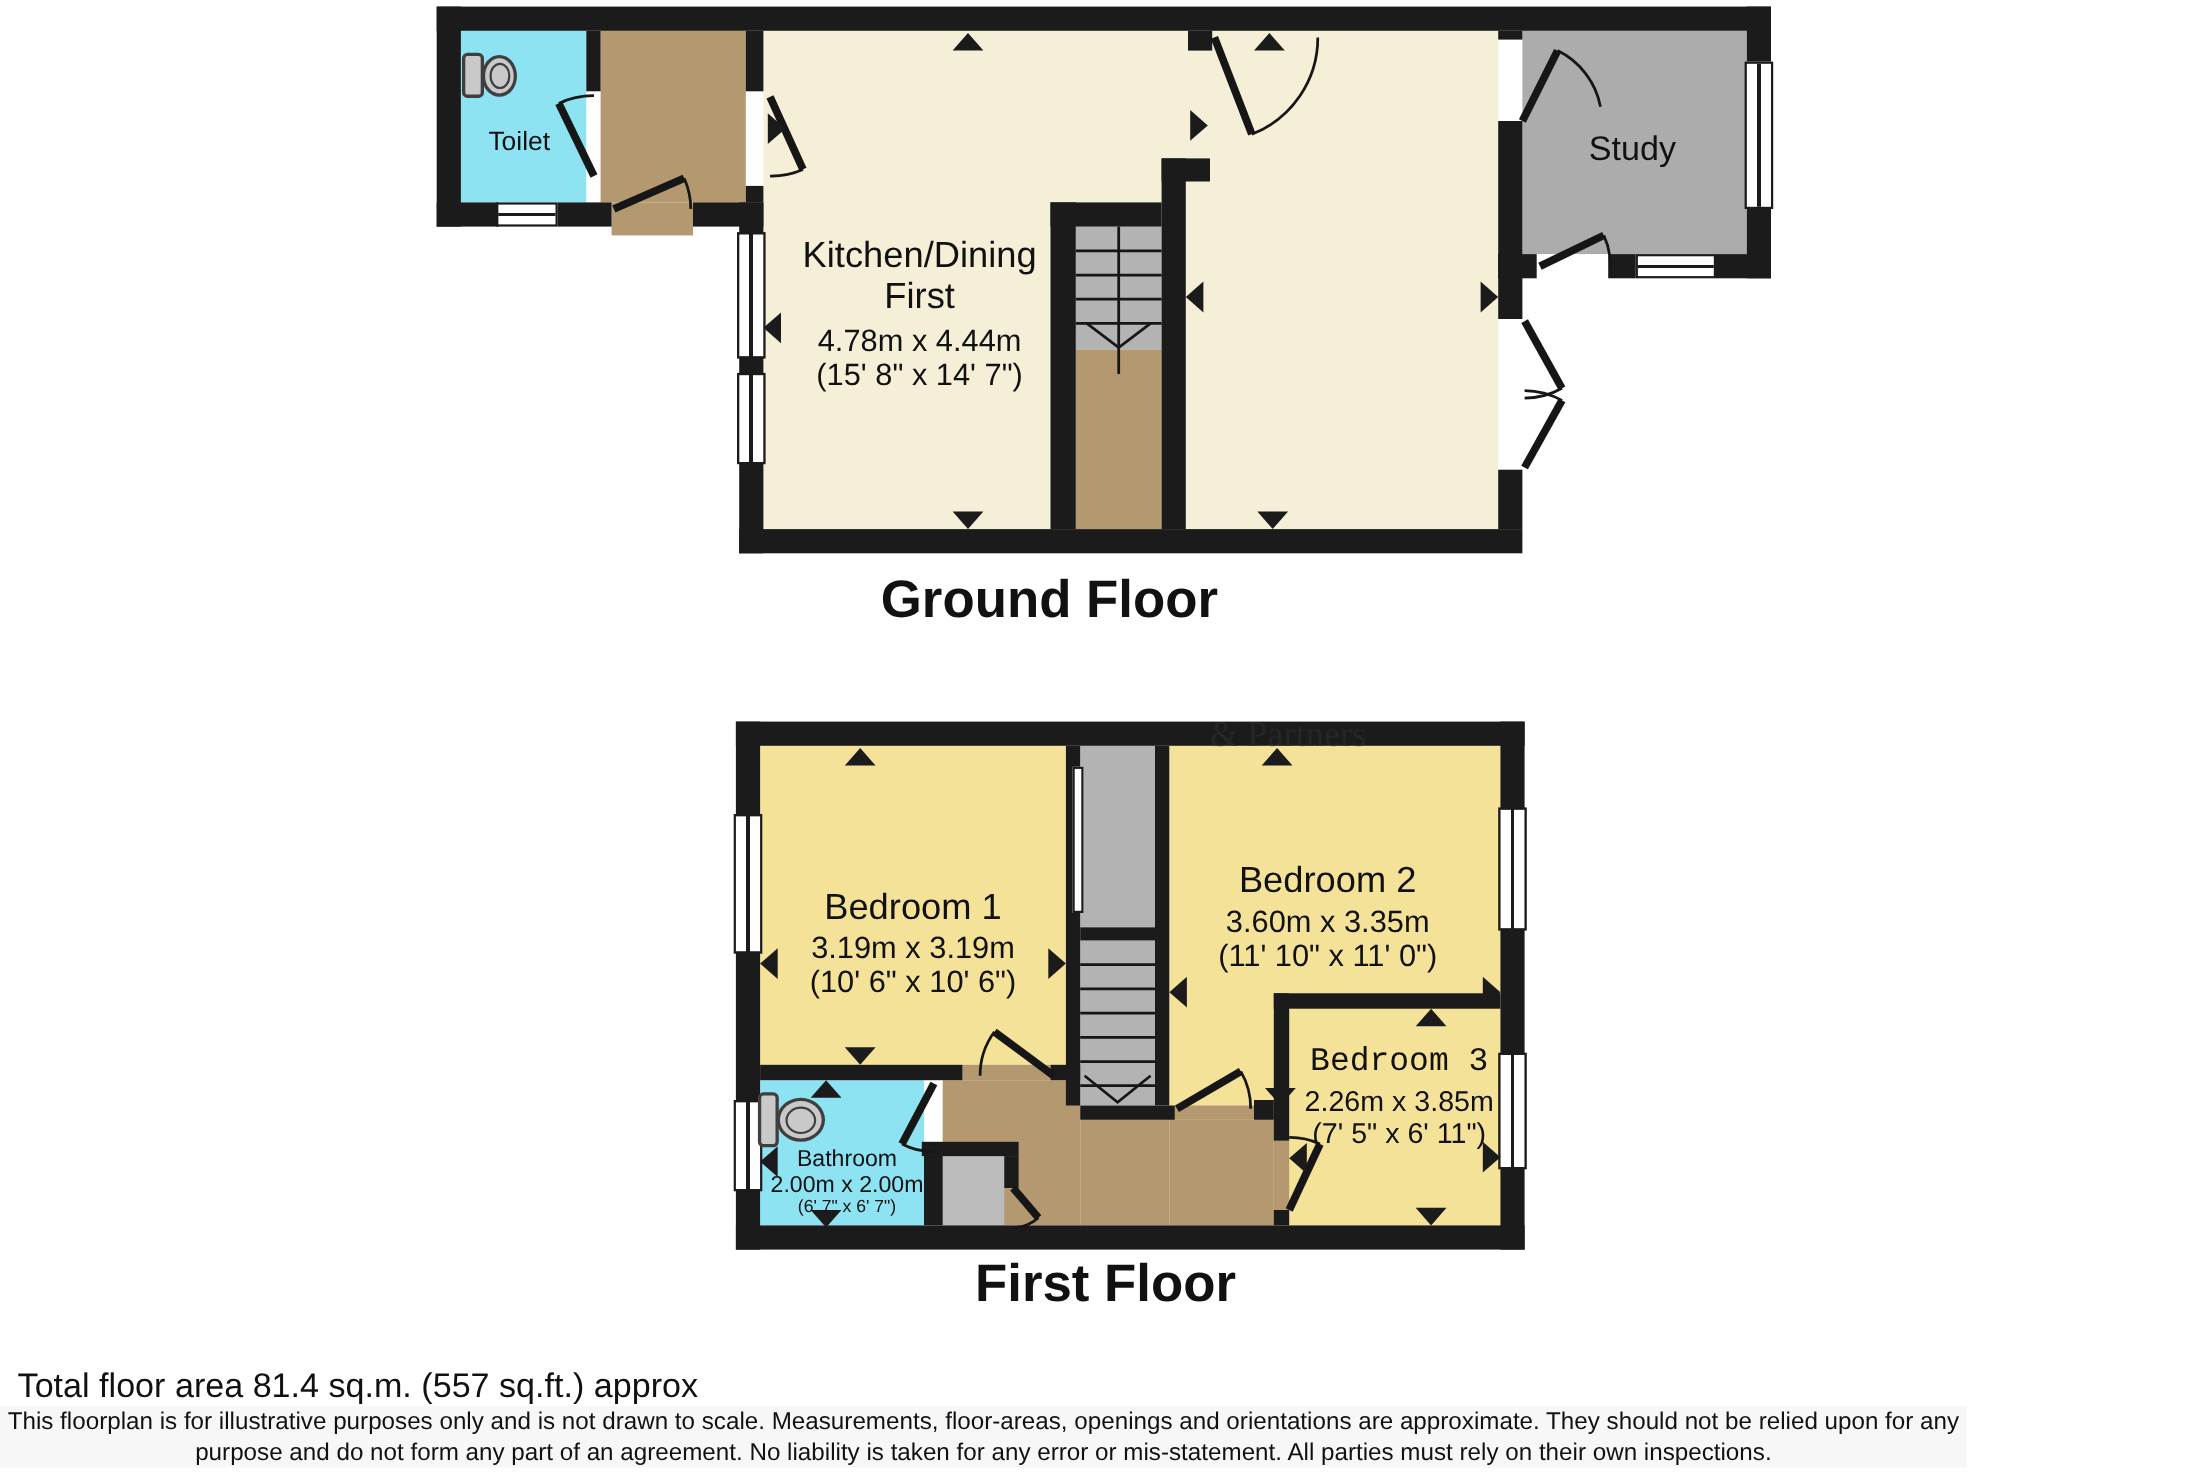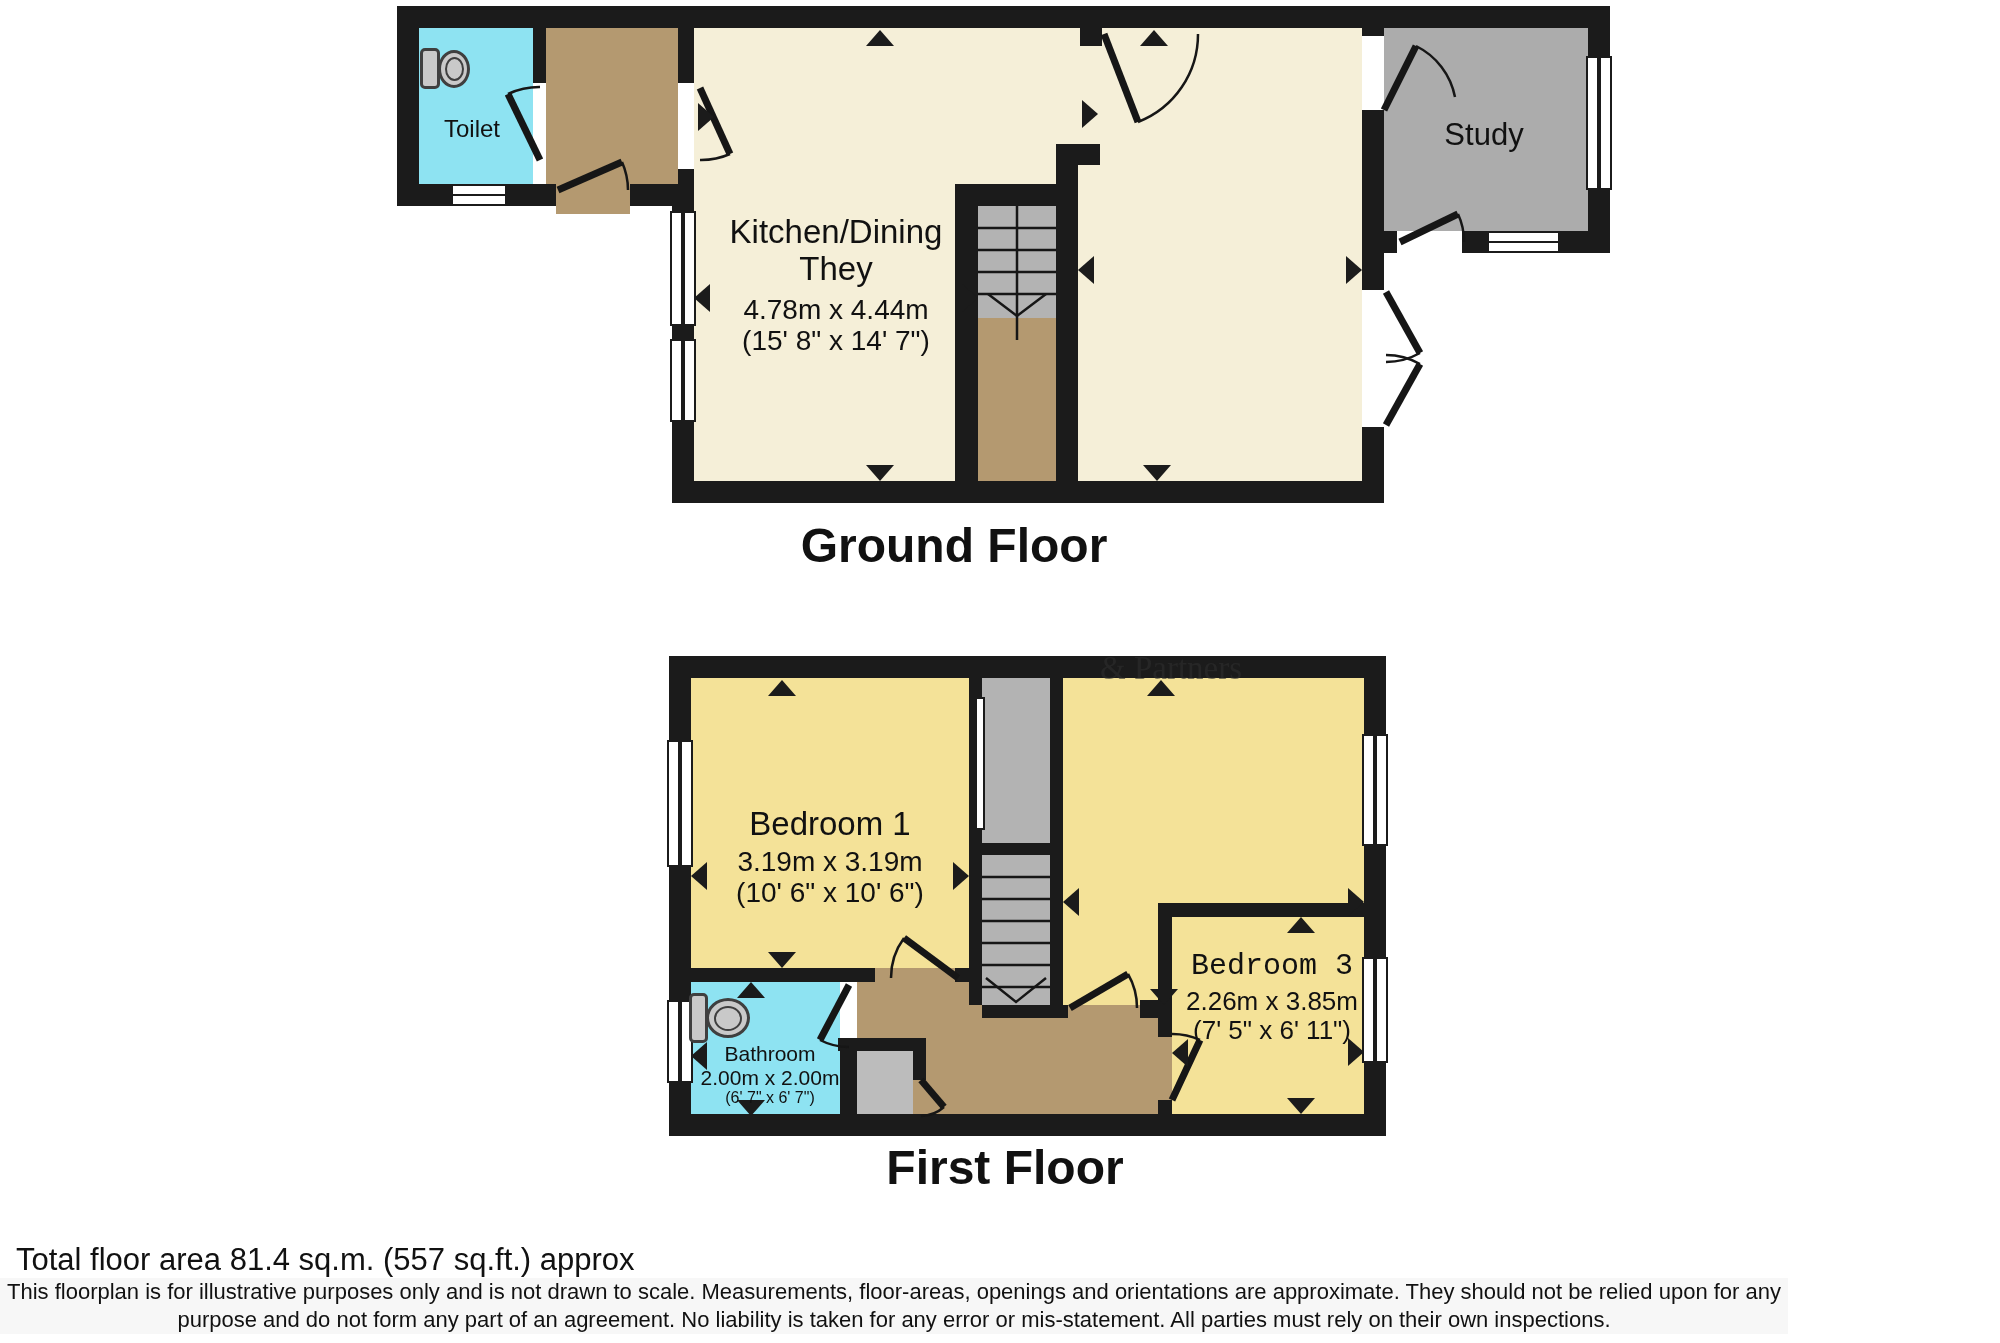--- a/index.html
+++ b/index.html
@@ -88,21 +88,21 @@
   <div class="tr" style="left:698px;top:103px;"></div>
   <div class="tr" style="left:1082px;top:100px;"></div>
 
   <div class="wc-tank" style="left:420px;top:48px;width:20px;height:41px;"></div>
   <div class="wc-bowl" style="left:438px;top:50px;width:32px;height:38px;"></div>
   <div class="wc-bowl-in" style="left:445px;top:57px;width:19px;height:24px;"></div>
 
   <div class="lbl" style="left:472px;top:116px;font-size:24px;">Toilet</div>
   <div class="lbl" style="left:836px;top:214px;">
     <div class="rname">Kitchen/Dining</div>
-    <div class="rname">They</div>
+    <div class="rname">First</div>
     <div class="rdim" style="margin-top:6px;">4.78m x 4.44m</div>
     <div class="rdim">(15' 8" x 14' 7")</div>
   </div>
   <div class="lbl" style="left:1484px;top:118px;font-size:31px;">Study</div>
   <div class="floor-title" style="left:954px;top:518px;">Ground Floor</div>
 
   <div class="fill" style="left:691px;top:678px;width:278px;height:290px;background:var(--yellow);"></div>
   <div class="fill" style="left:1063px;top:678px;width:301px;height:436px;background:var(--yellow);"></div>
   <div class="fill" style="left:857px;top:982px;width:125px;height:132px;background:var(--brown);"></div>
   <div class="fill" style="left:982px;top:1018px;width:81px;height:96px;background:var(--brown);"></div>
@@ -158,20 +158,25 @@
 
   <div class="wc-tank" style="left:689px;top:993px;width:19px;height:50px;"></div>
   <div class="wc-bowl" style="left:706px;top:998px;width:44px;height:40px;"></div>
   <div class="wc-bowl-in" style="left:714px;top:1006px;width:28px;height:25px;"></div>
 
   <div class="lbl" style="left:830px;top:806px;">
     <div class="rname">Bedroom 1</div>
     <div class="rdim" style="margin-top:3px;">3.19m x 3.19m</div>
     <div class="rdim">(10' 6" x 10' 6")</div>
   </div>
+  <div class="lbl" style="left:1207px;top:782px;">
+    <div class="rname">Bedroom 2</div>
+    <div class="rdim" style="margin-top:3px;">3.60m x 3.35m</div>
+    <div class="rdim">(11' 10" x 11' 0")</div>
+  </div>
   <div class="lbl" style="left:1272px;top:950px;">
     <div style="font-size:30px;font-family:Liberation Mono, monospace;">Bedroom 3</div>
     <div style="font-size:26px;margin-top:3px;">2.26m x 3.85m</div>
     <div style="font-size:26px;">(7' 5" x 6' 11")</div>
   </div>
   <div class="lbl" style="left:770px;top:1042px;">
     <div style="font-size:21px;">Bathroom</div>
     <div style="font-size:21px;">2.00m x 2.00m</div>
     <div style="font-size:16px;">(6' 7" x 6' 7")</div>
   </div>

